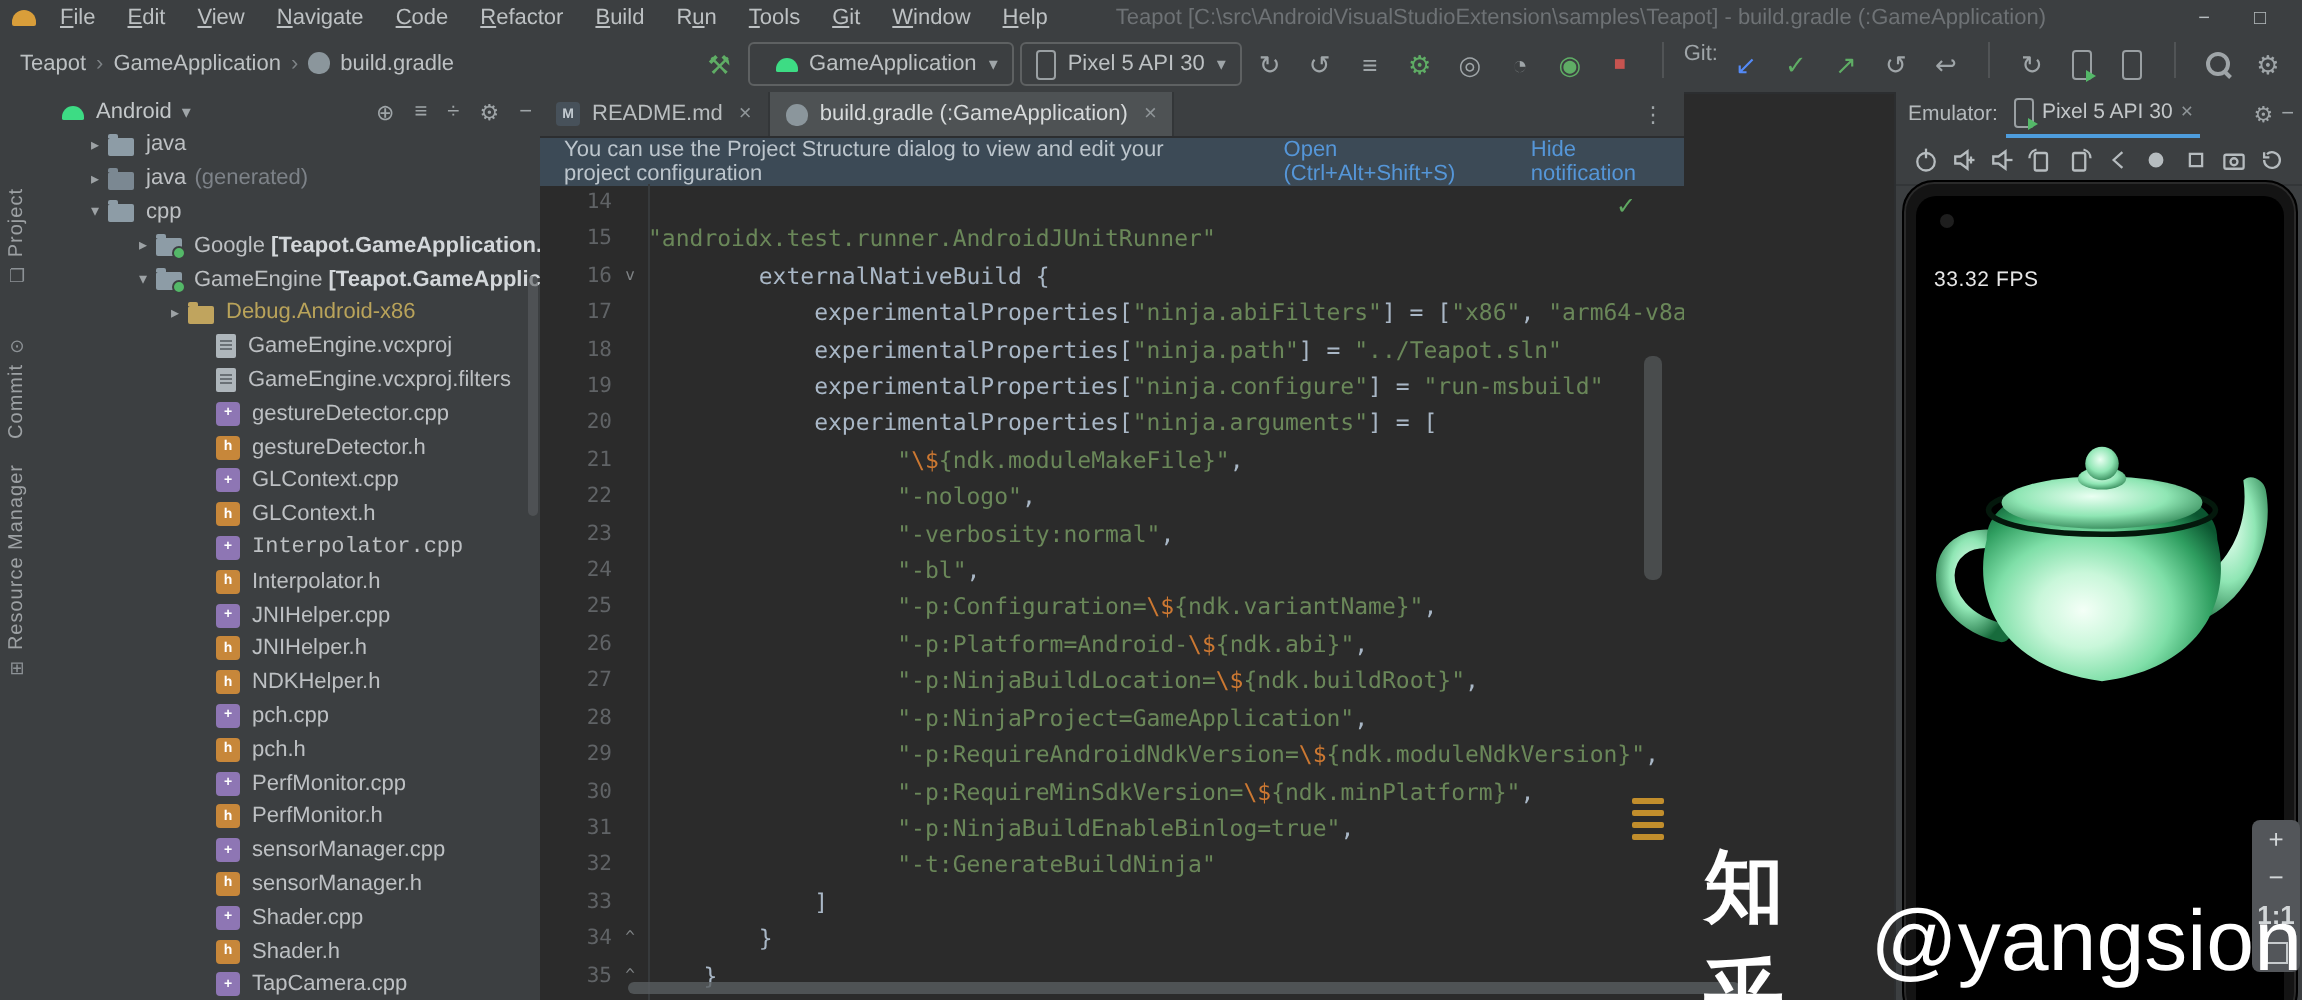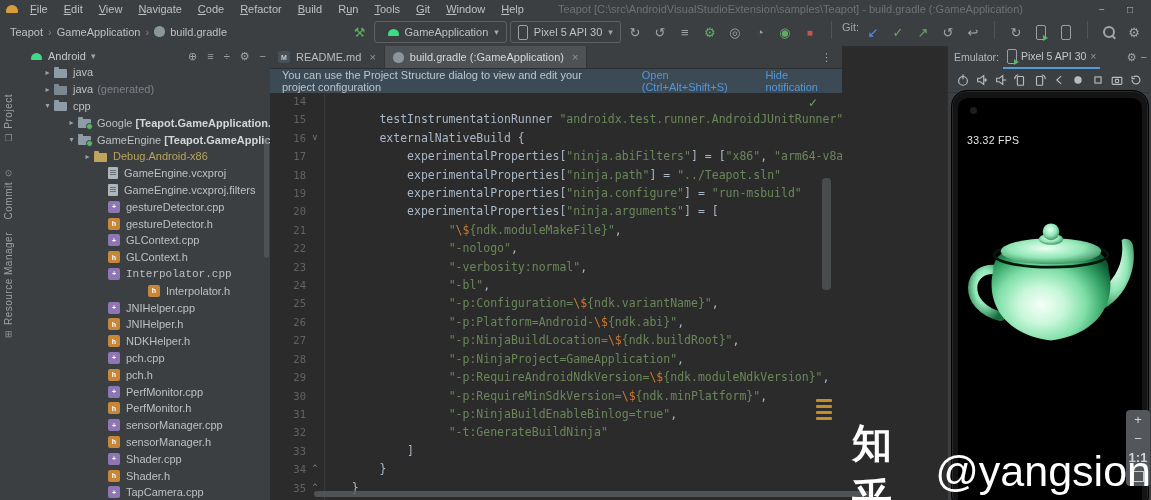--- a/index.html
+++ b/index.html
@@ -287,21 +287,21 @@
         <div class="tr" style="padding-left: 78px;">
           <span class="chev"></span>
           <span class="ti i-h">h</span>
           <span class="lbl">GLContext.h</span>
         </div>
         <div class="tr" style="padding-left: 78px; font-family: Liberation Mono, monospace;">
           <span class="chev"></span>
           <span class="ti i-cpp">+</span>
           <span class="lbl">Interpolator.cpp</span>
         </div>
-        <div class="tr" style="padding-left: 78px; justify-content: center;">
+        <div class="tr" style="padding-left: 78px;">
           <span class="chev"></span>
           <span class="ti i-h">h</span>
           <span class="lbl">Interpolator.h</span>
         </div>
         <div class="tr" style="padding-left: 78px;">
           <span class="chev"></span>
           <span class="ti i-cpp">+</span>
           <span class="lbl">JNIHelper.cpp</span>
         </div>
         <div class="tr" style="padding-left: 78px;">
@@ -377,21 +377,21 @@
       </div>
       <div id="tab-more">⋮</div>
     </div>
     <div id="notif">
       <span>You can use the Project Structure dialog to view and edit your project configuration</span>
       <span class="link">Open (Ctrl+Alt+Shift+S)</span>
       <span class="link">Hide notification</span>
     </div>
     <div id="code">
         <div class="cl"><span class="ln">14</span><span class="fold"></span></div>
-        <div class="cl"><span class="ln">15</span><span class="fold"></span><span class="seg-p">        testInstrumentationRunner </span><span class="seg-s">"androidx.test.runner.AndroidJUnitRunner"</span></div>
+        <div class="cl"><span class="ln">15</span><span class="fold"></span><span class="seg-s">"androidx.test.runner.AndroidJUnitRunner"</span></div>
         <div class="cl"><span class="ln">16</span><span class="fold">v</span><span class="seg-p">        externalNativeBuild {</span></div>
         <div class="cl"><span class="ln">17</span><span class="fold"></span><span class="seg-p">            experimentalProperties[</span><span class="seg-s">"ninja.abiFilters"</span><span class="seg-p">] = [</span><span class="seg-s">"x86"</span><span class="seg-p">, </span><span class="seg-s">"arm64-v8a"</span><span class="seg-p"> ]</span></div>
         <div class="cl"><span class="ln">18</span><span class="fold"></span><span class="seg-p">            experimentalProperties[</span><span class="seg-s">"ninja.path"</span><span class="seg-p">] = </span><span class="seg-s">"../Teapot.sln"</span></div>
         <div class="cl"><span class="ln">19</span><span class="fold"></span><span class="seg-p">            experimentalProperties[</span><span class="seg-s">"ninja.configure"</span><span class="seg-p">] = </span><span class="seg-s">"run-msbuild"</span></div>
         <div class="cl"><span class="ln">20</span><span class="fold"></span><span class="seg-p">            experimentalProperties[</span><span class="seg-s">"ninja.arguments"</span><span class="seg-p">] = [</span></div>
         <div class="cl"><span class="ln">21</span><span class="fold"></span><span class="seg-p">                  </span><span class="seg-s">"</span><span class="seg-e">\$</span><span class="seg-s">{ndk.moduleMakeFile}"</span><span class="seg-p">,</span></div>
         <div class="cl"><span class="ln">22</span><span class="fold"></span><span class="seg-p">                  </span><span class="seg-s">"-nologo"</span><span class="seg-p">,</span></div>
         <div class="cl"><span class="ln">23</span><span class="fold"></span><span class="seg-p">                  </span><span class="seg-s">"-verbosity:normal"</span><span class="seg-p">,</span></div>
         <div class="cl"><span class="ln">24</span><span class="fold"></span><span class="seg-p">                  </span><span class="seg-s">"-bl"</span><span class="seg-p">,</span></div>
         <div class="cl"><span class="ln">25</span><span class="fold"></span><span class="seg-p">                  </span><span class="seg-s">"-p:Configuration=</span><span class="seg-e">\$</span><span class="seg-s">{ndk.variantName}"</span><span class="seg-p">,</span></div>

